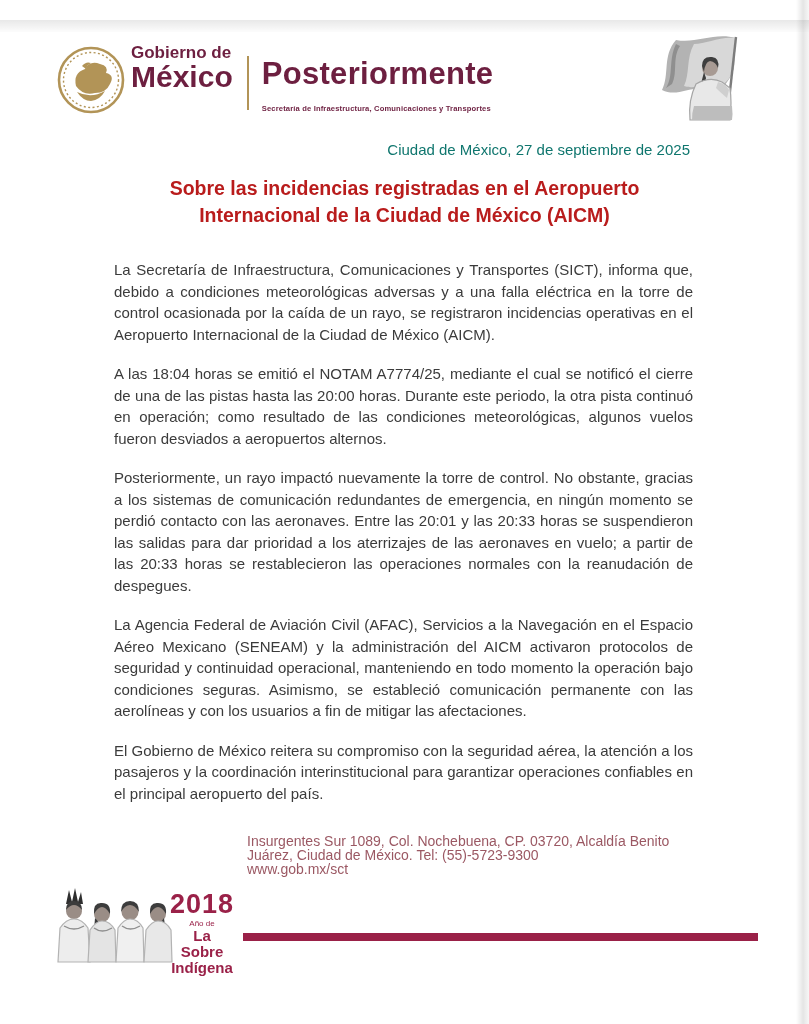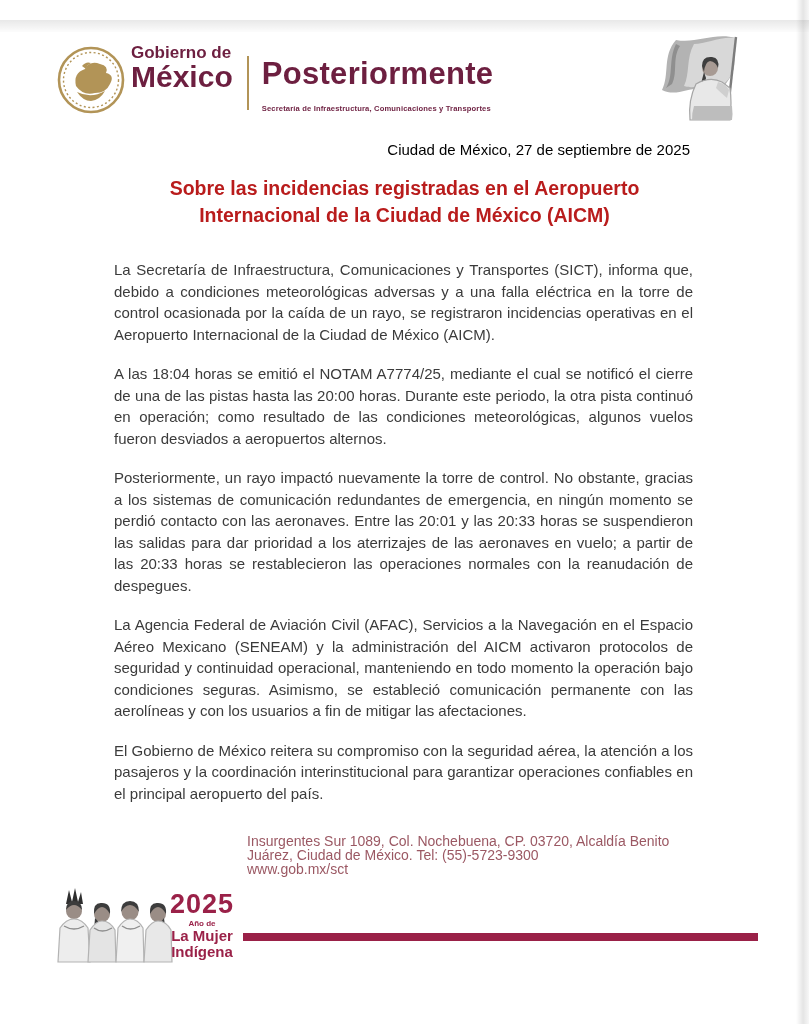--- a/index.html
+++ b/index.html
@@ -40,21 +40,21 @@
   .wordmark-l2 { font-size: 30px; font-weight: bold; line-height: 1.0; margin-top: 0px; }
   .logo-divider { width: 2px; height: 54px; background: var(--brand-gold); margin: 12px 13px 0 14px; }
   .agency-block { margin-top: 14px; }
   .agency-name { font-size: 31px; font-weight: bold; color: var(--brand-maroon); line-height: 1; letter-spacing: 0.3px; }
   .agency-sub { font-size: 7.6px; font-weight: bold; color: var(--brand-maroon); margin-top: 15px; letter-spacing: 0.15px; }
 
   .header-art { position: absolute; left: 650px; top: 28px; width: 108px; height: 107px; }
 
   .dateline {
     position: absolute; top: 141px; right: 119px;
-    font-size: 15px; color: #000000;
+    font-size: 15px; color: #0f766e;
   }
 
   .doc-title {
     position: absolute; top: 175px; left: 124px; width: 561px;
     text-align: center; font-size: 19.5px; font-weight: bold;
     color: #b91c1c; line-height: 27px;
   }
 
   .body-text {
     position: absolute; top: 259px; left: 114px; width: 579px;
@@ -63,21 +63,21 @@
   }
   .body-text p { margin-bottom: 18px; }
 
   
   .footer-art { position: absolute; left: 52px; top: 884px; width: 126px; height: 80px; }
   .year-block {
     position: absolute; left: 170px; top: 891px; width: 64px;
     text-align: center; color: var(--accent-bar);
   }
   .year { font-size: 27px; font-weight: bold; line-height: 1; letter-spacing: 1px; }
-  .year-caption { font-size: 8px; font-weight: bold; margin-top: 1px; }
+  .year-caption { font-size: 8px; font-weight: normal; margin-top: 1px; }
   .campaign-l1, .campaign-l2 { font-size: 15px; font-weight: bold; line-height: 16px; }
   .address-block {
     position: absolute; left: 247px; top: 834px; width: 470px;
     font-size: 14px; line-height: 14px; color: var(--muted-maroon);
   }
   .footer-bar {
     position: absolute; left: 243px; top: 933px; width: 515px; height: 8px;
     background: var(--accent-bar);
   }
 </style>
@@ -157,23 +157,23 @@
       <path d="M70 42 Q78 48 88 42" stroke="#8f8f8f" stroke-width="1.4" fill="none"></path>
 
       <circle cx="106" cy="30" r="8" fill="#9a8d86"></circle>
       <path d="M98 30 Q97 18 106 19 Q115 19 114 30 Q110 23 106 23 Q102 23 98 30 Z" fill="#3c3c3c"></path>
       <path d="M112 34 Q115 54 114 76 L110 76 Q110 54 109 38 Z" fill="#3c3c3c"></path>
       <path d="M94 46 Q100 37 106 37 Q114 37 119 46 L120 78 L92 78 Z" fill="#e8e8e8" stroke="#b3b3b3" stroke-width="1.2"></path>
     </svg>
   </span>
 
   <div class="year-block">
-    <div class="year">2025</div>
+    <div class="year">2018</div>
     <div class="year-caption">Año de</div>
-    <div class="campaign-l1">La Mujer</div>
+    <div class="campaign-l1">La Sobre</div>
     <div class="campaign-l2">Indígena</div>
   </div>
 
   <div class="address-block">
     <div>Insurgentes Sur 1089, Col. Nochebuena, CP. 03720, Alcaldía Benito Juárez, Ciudad de México. Tel: (55)-5723-9300</div>
     <div>www.gob.mx/sct</div>
   </div>
 
   <div class="footer-bar"></div>
 

